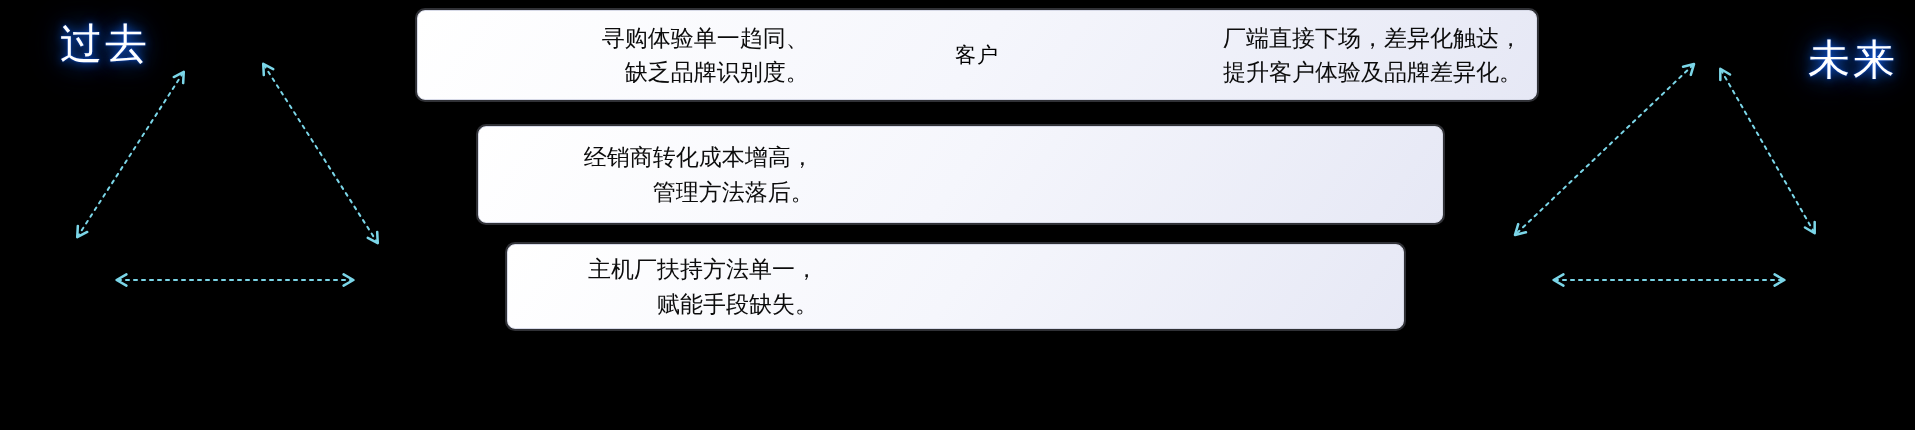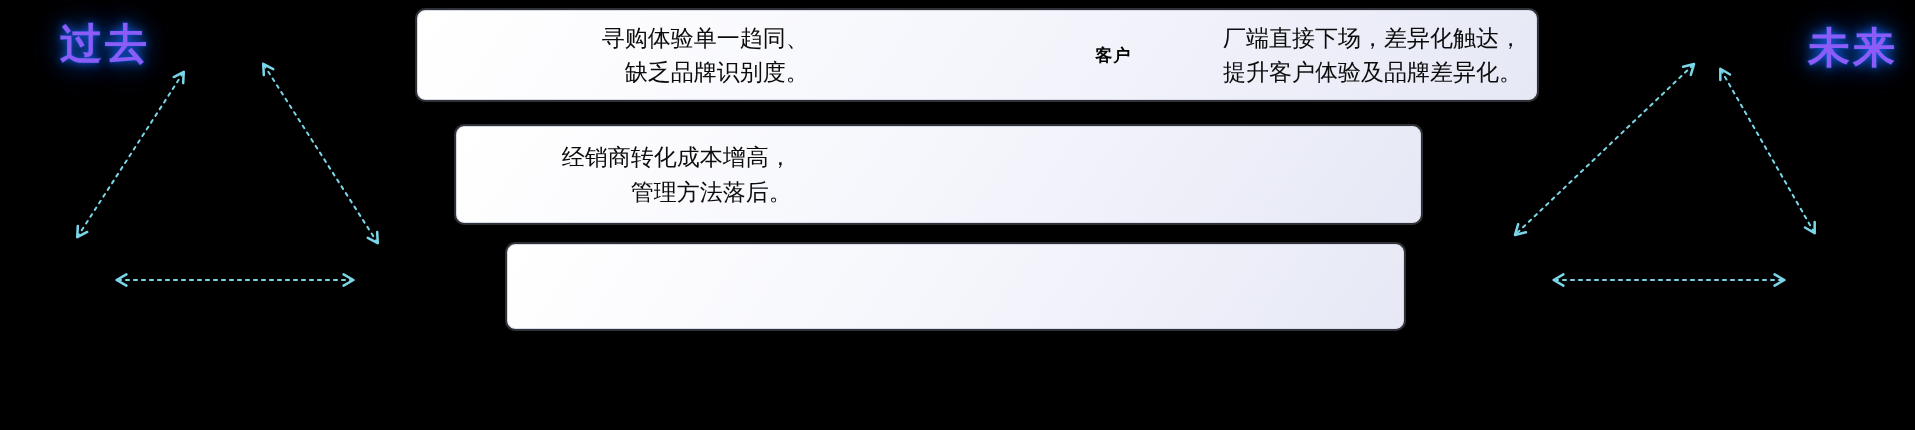--- a/index.html
+++ b/index.html
@@ -13,62 +13,62 @@
     height: 430px;
     background: #000;
     overflow: hidden;
     font-family: "Liberation Sans", "DejaVu Sans", sans-serif;
   }
 
   
   .era-label {
     position: absolute;
     font-size: 42px;
-    font-weight: bold;
+    font-weight: normal;
     letter-spacing: 3px;
-    color: #8b5cf6;
+    color: #ffffff;
     text-shadow:
       0 0 2px  #0a4fd6,
       0 0 10px rgba(20, 100, 240, 0.95),
       0 0 22px rgba(20, 100, 240, 0.75),
       0 0 38px rgba(20, 100, 240, 0.45);
     user-select: none;
     padding-left: 36px;
   }
   .era-label.past   { left: 24px;  top: 16px; }
-  .era-label.future { left: 1772px; top: 20px; }
+  .era-label.future { left: 1772px; top: 32px; }
 
   
   .row {
     position: absolute;
     display: grid;
     grid-template-columns: 1.05fr 0.8fr 1.05fr;
     align-items: center;
     background: linear-gradient(125deg, #ffffff 0%, #f5f6fc 50%, #e6e8f5 100%);
     border: 1px solid #d7dae8;
     border-radius: 8px;
     box-shadow: 0 0 0 2px rgba(190,195,215,0.25), 0 2px 8px rgba(0,0,0,0.45);
   }
   .row-1 { left: 417px; top: 10px;  width: 1118px; height: 88px; }
-  .row-2 { left: 456px; top: 126px; width: 963px;  height: 95px; }
+  .row-2 { left: 478px; top: 126px; width: 963px;  height: 95px; }
   .row-3 { left: 507px; top: 244px; width: 895px;  height: 83px; }
 
   .row .side-text {
     font-size: 23px;
     line-height: 1.5;
     color: #0c0c0c;
     text-align: right;
     white-space: pre-line;
     padding: 0 14px;
   }
   .row .center-label {
-    font-size: 17px;
-    font-weight: 700;
+    font-size: 21px;
+    font-weight: 400;
     color: #000;
-    text-align: right;
+    text-align: center;
     letter-spacing: 1px;
   }
 
   
   svg.arrows {
     position: absolute;
     left: 0; top: 0;
     width: 1915px;
     height: 430px;
     pointer-events: none;
@@ -109,15 +109,17 @@
     <div class="side-text">厂端直接下场，差异化触达，
 提升客户体验及品牌差异化。</div>
   </div>
 
   <div class="row row-2">
     <div class="side-text">经销商转化成本增高，
 管理方法落后。</div>
   </div>
 
   <div class="row row-3">
+    <div class="side-text">主机厂扶持方法单一，
+赋能手段缺失。</div>
   </div>
 
 </div>
 
 </body></html>

